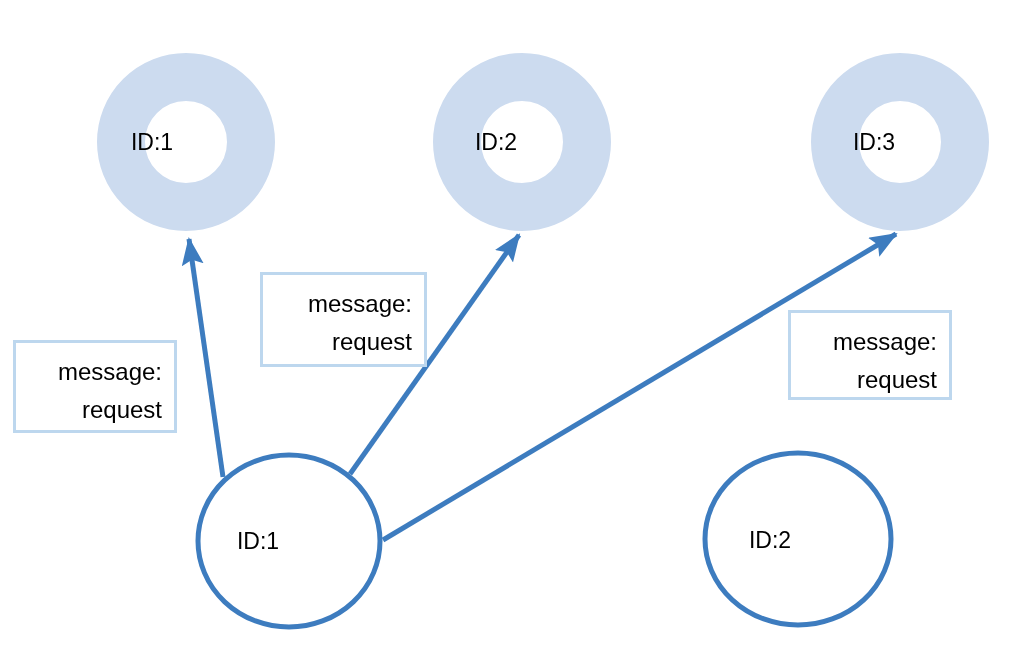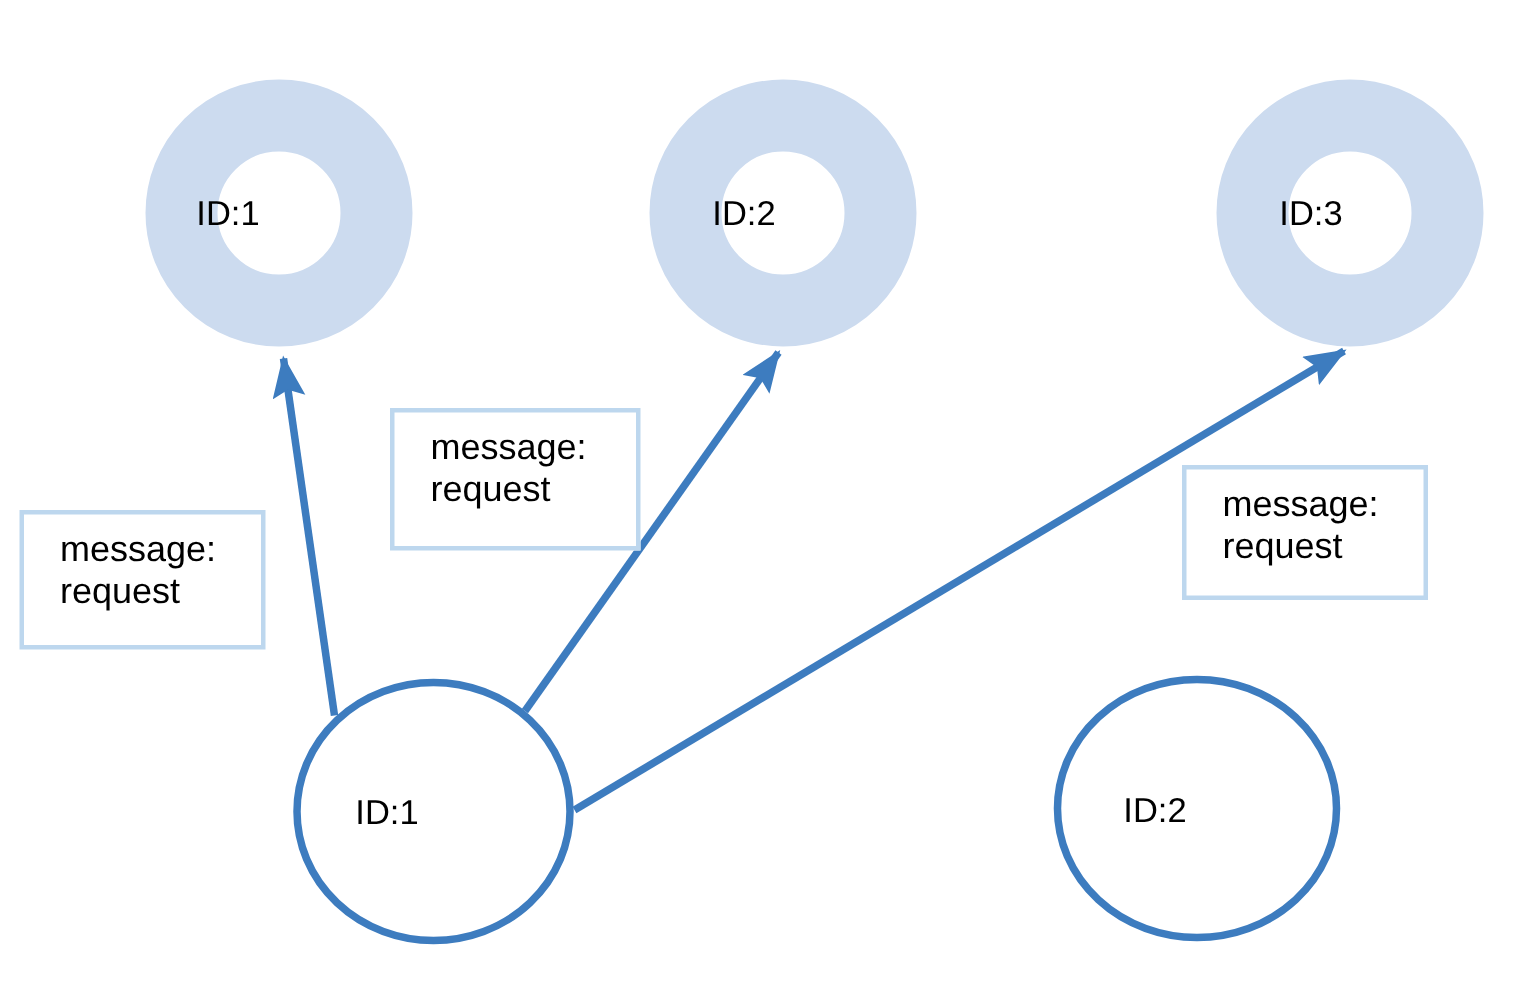--- a/index.html
+++ b/index.html
@@ -14,20 +14,21 @@
     padding: 0;
     background: var(--bg-color);
     font-family: "Liberation Sans", sans-serif;
   }
   .canvas {
     position: relative;
     width: 1009px;
     height: 658px;
     background: var(--bg-color);
     overflow: hidden;
+    text-align: right;
   }
   .canvas svg {
     position: absolute;
     left: 0;
     top: 0;
   }
   .ring {
     fill: none;
     stroke: var(--ring-fill);
     stroke-width: 48px;
@@ -51,22 +52,22 @@
     font-size: 23px;
     text-anchor: middle;
   }
   .msg-box {
     position: absolute;
     box-sizing: border-box;
     background: var(--bg-color);
     border: 3px solid var(--box-border);
     color: var(--text-color);
     font-size: 24px;
-    line-height: 28px;
-    padding: 10px 24px;
+    line-height: 38px;
+    padding: 10px 12px;
   }
 </style>
 </head>
 <body>
 
 <div class="canvas">
 
   <svg width="1009" height="658" viewBox="0 0 1009 658">
     <defs>
       <marker id="arrowhead" markerUnits="userSpaceOnUse" markerWidth="30" markerHeight="24" refX="26" refY="11" orient="auto">

